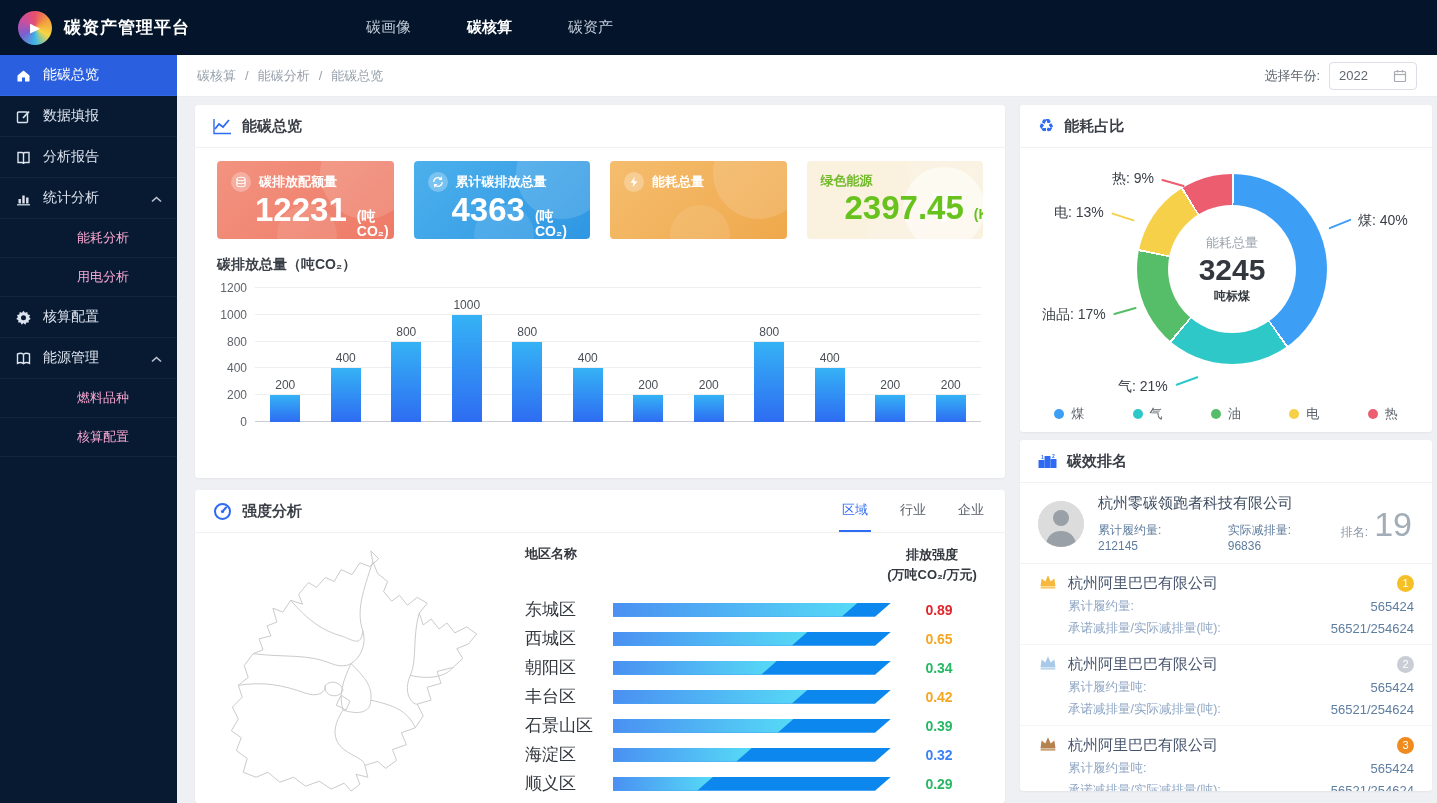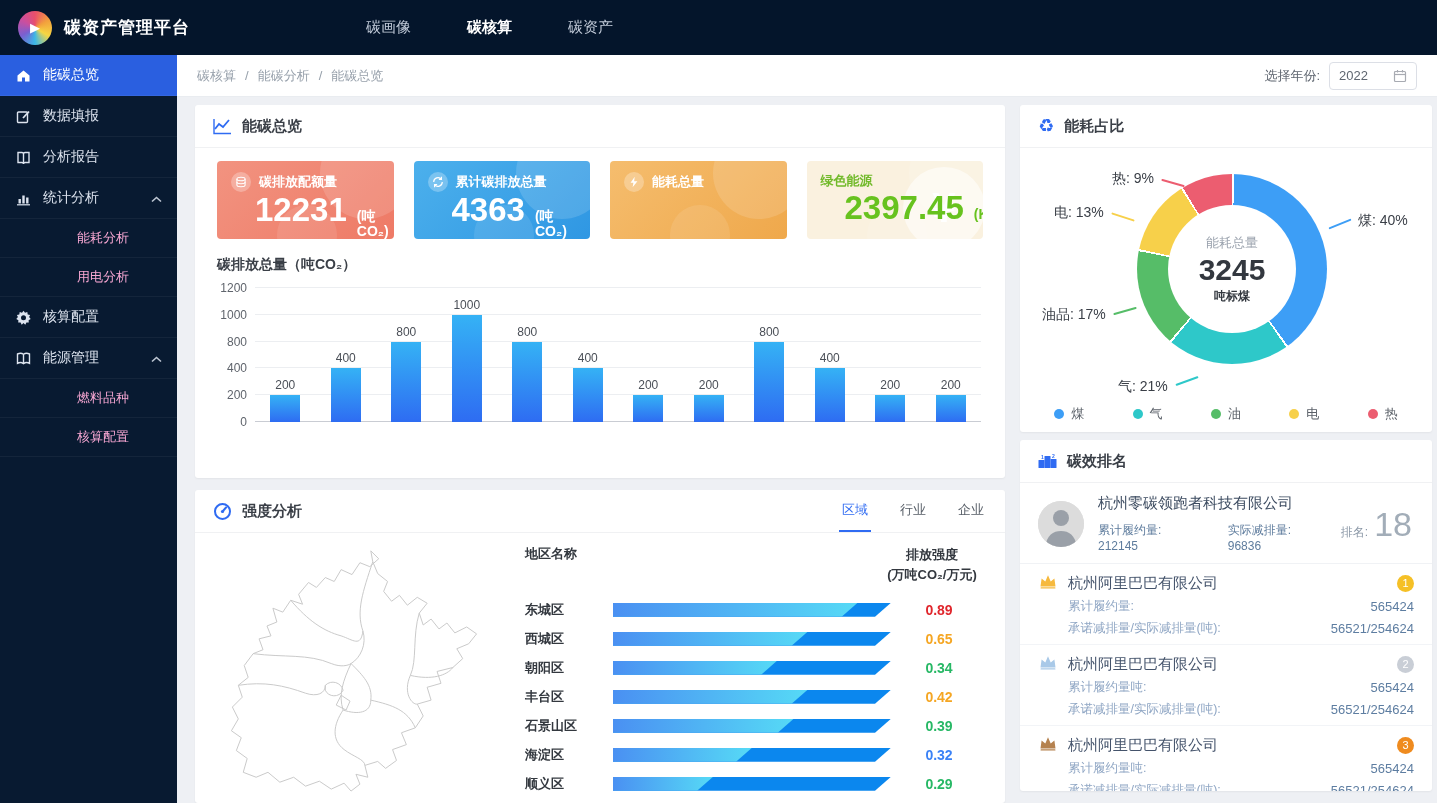--- a/index.html
+++ b/index.html
@@ -111,21 +111,21 @@
   .tabs{margin-left:auto;display:flex;gap:26px;font-weight:400;height:100%}
   .tab{color:#565d66;font-size:13px;display:flex;align-items:center;padding:0 3px;border-bottom:2px solid transparent;cursor:pointer}
   .tab.active{color:#2f6bf2;border-bottom-color:#2f6bf2}
   .ibody{display:flex;padding:4px 18px 0 8px}
   .mapbox{width:300px;height:262px;flex-shrink:0}
   .itable{flex:1;padding-top:8px;min-width:0}
   .ihead{display:flex;align-items:flex-start;margin-bottom:10px}
   .hname{width:110px;padding-left:22px;font-weight:700;font-size:13px;color:#33383f}
   .hval{margin-left:auto;width:110px;text-align:center;font-weight:700;font-size:13px;color:#33383f;line-height:1.55}
   .irow{display:flex;align-items:center;height:29px}
-  .iname{width:110px;padding-left:22px;font-size:13px;font-weight:700;color:#33383f;flex-shrink:0}
+  .iname{width:110px;padding-left:22px;font-size:17px;font-weight:400;color:#33383f;flex-shrink:0}
   .ibar{flex:1;height:14px;position:relative;background:#0b87ee;clip-path:polygon(0 0,100% 0,calc(100% - 16px) 100%,0 100%)}
   .ifill{position:absolute;left:0;top:0;bottom:0;background:linear-gradient(90deg,#4a90f2,#56daf6);clip-path:polygon(0 0,100% 0,calc(100% - 16px) 100%,0 100%)}
   .ival{width:96px;text-align:center;font-size:14px;font-weight:700}
 </style>
 </head>
 <body>
 
 <div class="app">
 
   <header class="topbar">
@@ -538,21 +538,21 @@
               </div>
               <div class="pinfo">
                 <div class="pcompany">杭州零碳领跑者科技有限公司</div>
                 <div class="pstats" id="pstats">
                     <span>累计履约量: 212145</span>
                     <span>实际减排量: 96836</span>
                   </div>
               </div>
               <div class="prank">
                 <span class="rlabel">排名:</span>
-                <span class="rnum">18</span>
+                <span class="rnum">19</span>
               </div>
             </div>
             <div id="rank-items">
                 <div class="ritem">
                   <div class="rtop">
                     <span><svg width="20" height="16" viewBox="0 0 20 16">
                         <path d="M2.5 13.5 L3.6 5.5 L7.3 8.4 L10 2.2 L12.7 8.4 L16.4 5.5 L17.5 13.5 Z" fill="#f6b93d"></path>
                         <rect x="2.5" y="14.2" width="15" height="1.4" rx="0.7" fill="#f6b93d"></rect>
                       </svg></span>
                     <span class="rcompany">杭州阿里巴巴有限公司</span>

